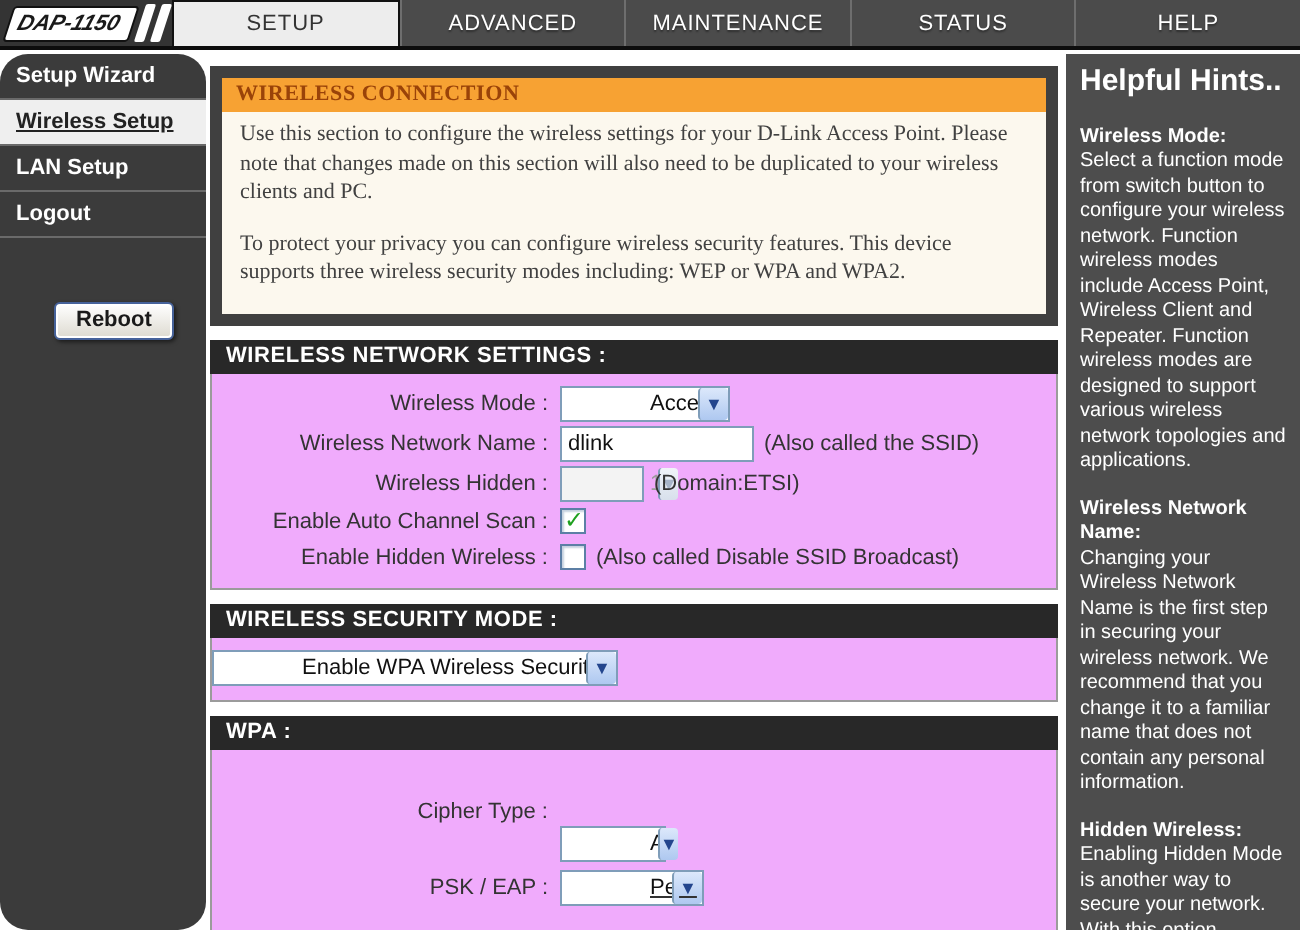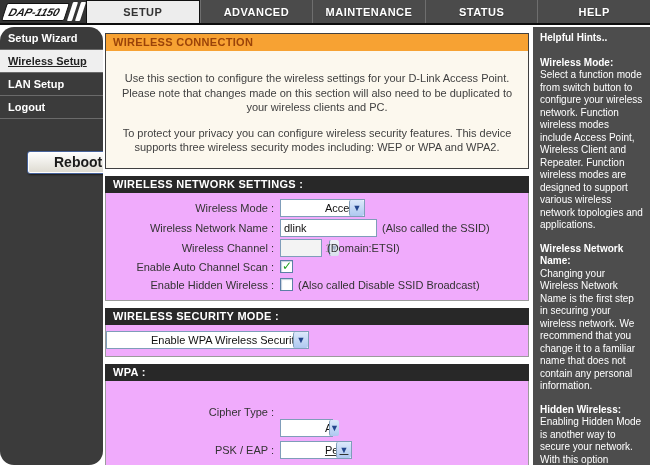--- a/index.html
+++ b/index.html
@@ -27,62 +27,62 @@
     border-radius: 2px; border: 1px solid #111;
   }
   .logo-plate > span { display: inline-block; transform: skewX(0deg); }
   .logo-slash {
     width: 5px; height: 19px; background: #ffffff; margin-left: 3px;
     transform: skewX(-18deg); border-radius: 1px;
   }
   .tabs { flex: 1; display: flex; }
   .tab {
     flex: 1; display: flex; align-items: center; justify-content: center;
-    background: #4b4b4b; color: #ffffff; font-weight: bold; font-size: 11px;
+    background: #4b4b4b; color: #ffffff; font-weight: normal; font-size: 11px;
     letter-spacing: 0.5px; border-left: 1px solid #6e6e6e; cursor: pointer;
     text-shadow: 0 1px 1px rgba(0,0,0,0.4);
   }
   .tab.active {
     background: #ededed; color: #333333; text-shadow: none;
     border: 1px solid #111; border-bottom: none;
   }
 
   
   .side-nav {
     position: absolute; top: 27px; left: 0; width: 103px; bottom: 0;
     background: #3b3b3b;
     border-radius: 14px;
   }
   .side-item {
     padding: 5px 0 5px 8px; color: #ffffff; font-weight: bold; font-size: 11px;
     border-bottom: 1px solid #6a6a6a; cursor: pointer;
   }
   .side-item.active { background: #efefef; color: #222222; text-decoration: underline; }
   .reboot-btn {
-    display: inline-block; margin: 32px 0 0 27px; padding: 2px 10px 3px 26px;
-    font-size: 14px; font-weight: bold; color: #1a1a1a;
+    display: inline-block; margin: 32px 0 0 27px; padding: 2px 10px 3px 10px;
+    font-size: 11px; font-weight: bold; color: #1a1a1a;
     background: linear-gradient(#ffffff, #dddad0);
     border: 1px solid #46629a; border-radius: 3px;
     box-shadow: 1px 1px 2px rgba(0,0,0,0.55), inset 0 0 0 1px #fff;
     cursor: pointer;
   }
 
   
   .main {
     position: absolute; top: 27px; left: 103px; width: 428px; bottom: 0;
     background: #ffffff; padding: 6px 2px 0 2px;
   }
 
-  .conn-box { border: 1px solid #404040; }
+  .conn-box { border: 6px solid #404040; font-family: Liberation Serif, serif; }
   .conn-head {
     background: #f7a233; color: #9a4309; font-weight: bold; font-size: 11px;
     padding: 2px 7px 3px 7px; letter-spacing: 0.3px;
   }
   .conn-body {
-    background: #fcf8ee; color: #414141; padding: 20px 9px 2px 9px; line-height: 1.32; text-align: center;
+    background: #fcf8ee; color: #414141; padding: 4px 9px 2px 9px; line-height: 1.32;
   }
   .conn-body p { margin-bottom: 11px; }
 
   .section-bar {
     margin-top: 7px; background: #282828; color: #ffffff; font-weight: bold;
     font-size: 11px; padding: 2px 8px 3px 8px; letter-spacing: 0.3px;
   }
   .section-box {
     background: #f0abfc; border: 1px solid #9b9b9b; border-top: none;
     padding: 5px 0 6px 0;
@@ -146,21 +146,21 @@
   .w-sec   { width: 203px; }
   .w-ciph  { width: 53px; margin-top: 32px; }
   .w-psk   { width: 72px; text-decoration: underline; }
 
   
   .hints {
     position: absolute; top: 27px; left: 533px; width: 117px; bottom: 0;
     background: #4d4d4d; color: #ffffff; padding: 5px 7px; overflow: hidden;
     font-size: 10px; line-height: 1.25;
   }
-  .hints-title { font-weight: bold; font-size: 10px; margin-bottom: 12px; }
+  .hints-title { font-weight: bold; font-size: 15px; margin-bottom: 12px; }
   .hint-section { margin-bottom: 11px; }
   .hint-heading { font-weight: bold; }
 </style>
 </head>
 <body>
 
 <div class="screen">
 
   <div class="top-bar">
     <div class="logo-cell">
@@ -205,21 +205,21 @@
         </span>
       </div>
       <div class="form-row">
         <span class="form-label">Wireless Network Name :</span>
         <span class="xp-input w-ssid">
           <span>dlink</span>
         </span>
         <span class="note">(Also called the SSID)</span>
       </div>
       <div class="form-row">
-        <span class="form-label">Wireless Channel :</span>
+        <span class="form-label">Wireless Hidden :</span>
         <span class="xp-select disabled w-chan">
           <span class="xp-select-text">1</span>
           <span class="xp-select-arrow">▼</span>
         </span>
         <span class="note">(Domain:ETSI)</span>
       </div>
       <div class="form-row">
         <span class="form-label">Enable Auto Channel Scan :</span>
         <span class="xp-checkbox checked"></span>
       </div>

